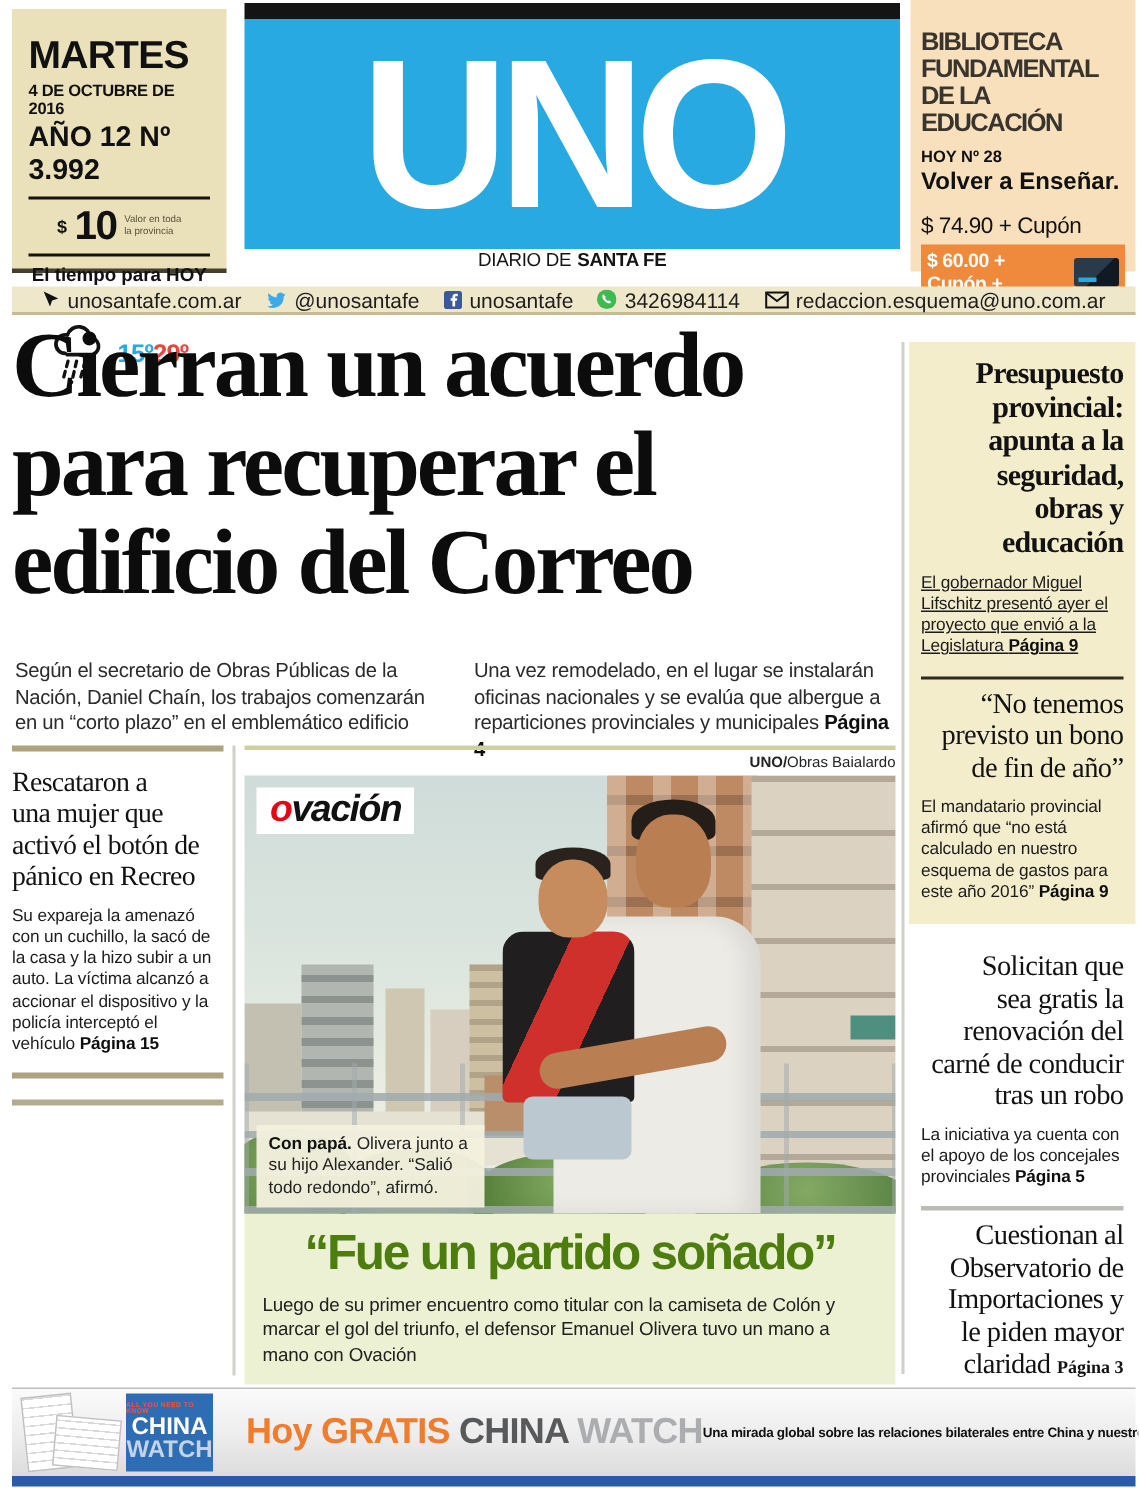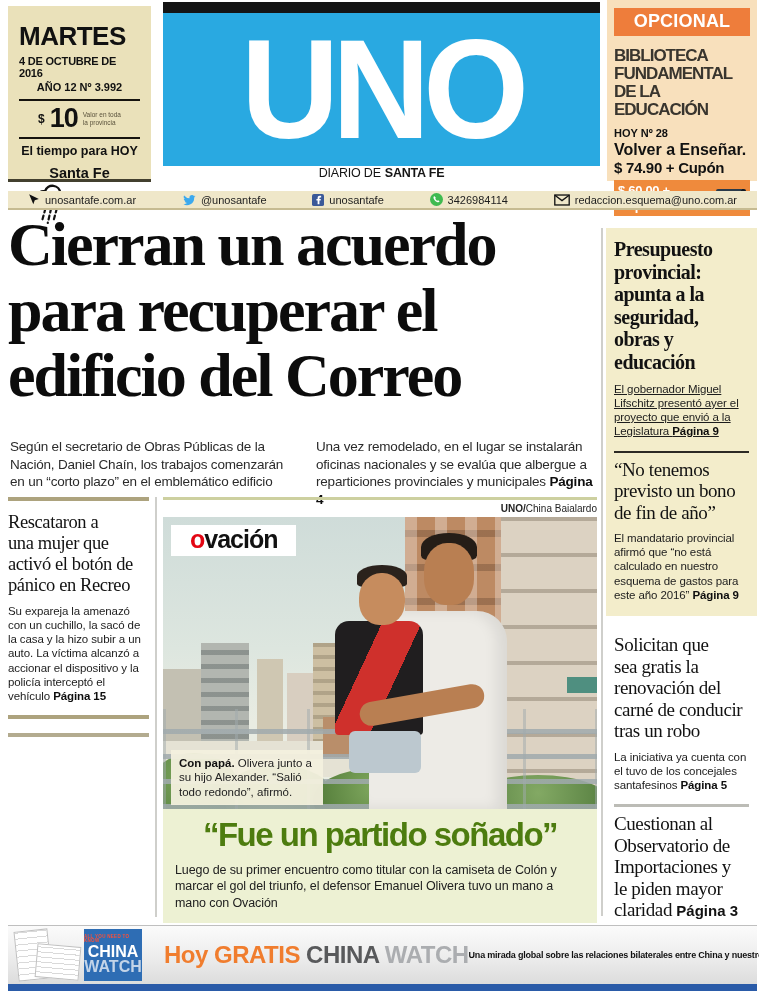--- a/index.html
+++ b/index.html
@@ -4,21 +4,21 @@
 <style>
   html,body{margin:0;padding:0;background:#ffffff;}
   .page{position:relative;width:759px;height:992px;background:#fff;overflow:hidden;
         font-family:"Liberation Sans",sans-serif;color:#111;}
 
   
   .info-box{position:absolute;left:8px;top:6px;width:143px;height:176px;background:#EAE1BA;
             border-bottom:3px solid #43402f;box-sizing:border-box;padding:0 11px;}
   .info-day{font-size:26px;font-weight:bold;letter-spacing:-0.5px;margin-top:15px;}
   .info-date{font-size:11px;font-weight:bold;margin-top:3px;letter-spacing:-0.2px;}
-  .info-issue{font-size:11px;font-weight:bold;margin-top:2px;text-align:center;}
+  .info-issue{font-size:19px;font-weight:bold;margin-top:2px;}
   .info-rule{height:2px;background:#15130e;margin-top:6px;}
   .price-row{display:flex;align-items:center;justify-content:center;gap:5px;padding:2px 0 3px;}
   .price-cur{font-size:12px;font-weight:bold;align-self:center;}
   .price-val{font-size:27px;font-weight:bold;letter-spacing:-1px;}
   .price-note{font-size:6.5px;color:#5a523c;line-height:1.15;white-space:pre-line;}
   .info-rule2{height:2px;background:#15130e;}
   .weather-heading{font-size:12.5px;font-weight:bold;text-align:center;margin-top:5px;}
   .weather-city{font-size:14.5px;font-weight:bold;text-align:center;margin-top:7px;}
   .weather-row{display:flex;align-items:center;justify-content:center;gap:7px;margin-top:2px;}
   .temps{font-weight:bold;font-size:17px;letter-spacing:-0.5px;}
@@ -39,32 +39,32 @@
 
   
   .promo{position:absolute;left:607px;top:0;width:150px;height:181px;background:#F8E0BC;
          box-sizing:border-box;padding:8px 7px 6px;}
   .promo-tag{background:#EE7D3B;color:#fff;font-weight:bold;font-size:18px;text-align:center;
              padding:3px 0 4px;letter-spacing:0.2px;}
   .promo-title{font-size:17px;font-weight:bold;color:#39352e;line-height:1.05;margin-top:11px;
                letter-spacing:-1px;white-space:pre-line;}
   .promo-issue{font-size:11px;font-weight:bold;margin-top:9px;}
   .promo-volume{font-size:16px;font-weight:bold;margin-top:2px;}
-  .promo-price1{font-size:15px;font-weight:bold;letter-spacing:-0.3px;}
+  .promo-price1{font-size:15px;font-weight:normal;margin-top:11px;letter-spacing:-0.3px;}
   .promo-price2{background:#EF8A3C;color:#fff;font-weight:bold;font-size:13px;display:flex;
                 align-items:center;gap:4px;padding:3px 4px;margin-top:4px;letter-spacing:-0.3px;}
   .promo-card{width:30px;height:19px;border-radius:2px;flex:0 0 auto;
               background:linear-gradient(135deg,#2a3a49 0 55%,#101a24 55%);position:relative;}
   .promo-card::after{content:"";position:absolute;left:3px;bottom:3px;width:12px;height:3px;background:#29A9E1;}
 
   
   .contact-bar{position:absolute;left:8px;top:191px;width:749px;height:19px;background:#EFE7C9;
                border-bottom:2px solid #c6bb92;display:flex;align-items:center;
                justify-content:space-between;padding:0 20px;box-sizing:border-box;}
-  .contact-item{display:flex;align-items:center;gap:5px;font-size:11px;color:#1d1d1d;}
+  .contact-item{display:flex;align-items:center;gap:5px;font-size:14px;color:#1d1d1d;}
   .cicon{display:inline-flex;align-items:center;}
 
   
   .headline{position:absolute;left:8px;top:212px;width:594px;font-family:"Liberation Serif",serif;
             font-weight:bold;font-size:62px;line-height:1.06;letter-spacing:-2px;color:#0c0c0c;
             white-space:pre-line;}
   .deck{position:absolute;left:10px;top:438px;width:588px;display:flex;gap:24px;}
   .deck-col{flex:1;font-size:13.5px;line-height:1.3;color:#2b2b2b;white-space:pre-line;letter-spacing:-0.2px;}
   .page-ref{font-weight:bold;color:#0e0e0e;}
 
@@ -80,26 +80,26 @@
   .col-left{position:absolute;left:8px;top:497px;width:141px;}
   .story-title{font-family:"Liberation Serif",serif;font-weight:normal;font-size:18.5px;
                line-height:1.13;letter-spacing:-0.4px;color:#121212;margin:11px 0 8px;white-space:pre-line;}
   .story-body{font-size:11.5px;line-height:1.24;color:#1c1c1c;letter-spacing:-0.1px;}
   .col-left .rule-tan.mid{margin-top:12px;}
   .col-left .rule-tan.end{margin-top:14px;background:#b3ab8f;}
 
   
   .col-right{position:absolute;left:606px;top:228px;width:151px;box-sizing:border-box;}
   .panel{background:#F3EDCB;padding:8px 8px 14px;box-sizing:border-box;}
-  .col-right .story-title{margin:6px 0 8px;font-size:19px;}
+  .col-right .story-title{margin:6px 0 8px;font-size:19px;text-align:right;}
   .col-right .story-title.bold{font-weight:bold;font-size:20px;letter-spacing:-0.5px;}
   .col-right .plain{padding:10px 8px 0;}
   .col-right .rule-dark{margin:12px 0 4px;}
   .col-right .rule-grey{margin:12px 0 2px;}
-  .inline-page{font-family:Liberation Sans, sans-serif;font-size:15px;font-weight:bold;letter-spacing:0;}
+  .inline-page{font-family:Liberation Serif, serif;font-size:12px;font-weight:bold;letter-spacing:0;}
 
   
   .col-center{position:absolute;left:163px;top:497px;width:434px;}
   .center-rule-top{height:3px;background:#CDD0A0;}
   .photo-credit{text-align:right;font-size:10px;color:#232323;margin:3px 0 3px;}
   .photo{position:relative;width:434px;height:292px;overflow:hidden;
          background:linear-gradient(180deg,#cfdcd9 0%,#dde6df 45%,#e9ece2 70%);}
   .bld{position:absolute;}
   .railing{position:absolute;left:0;top:192px;width:434px;height:100px;
     background-image:
@@ -115,22 +115,22 @@
            border-radius:12px;transform:rotate(-10deg);}
   .boy-head{position:absolute;left:196px;top:56px;width:46px;height:52px;background:#c68c5e;
             border-radius:48% 48% 44% 44%;}
   .boy-hair{position:absolute;left:194px;top:48px;width:50px;height:22px;background:#2a221c;
             border-radius:50% 50% 15% 15%;}
   .boy-jersey{position:absolute;left:172px;top:104px;width:88px;height:114px;background:#201e1f;
               border-radius:14px 14px 4px 4px;
               background-image:linear-gradient(115deg,rgba(0,0,0,0) 0 34%,#cf302c 34% 62%,rgba(0,0,0,0) 62%);}
   .boy-shorts{position:absolute;left:186px;top:214px;width:72px;height:42px;background:#bcc8cf;border-radius:6px;}
   .tree{position:absolute;border-radius:50%;}
-  .section-flag{position:absolute;left:8px;top:8px;background:#fff;padding:2px 19px 4px;
-                font-size:25px;font-weight:bold;letter-spacing:-1px;line-height:1;}
+  .section-flag{position:absolute;left:8px;top:8px;background:#fff;padding:2px 9px 4px;
+                font-size:25px;font-weight:bold;letter-spacing:-1px;line-height:1;font-style:italic;}
   .section-flag .o-red{color:#E30613;}
   .photo-caption{position:absolute;left:8px;bottom:4px;width:152px;background:rgba(243,240,222,0.95);
                  padding:6px 8px;font-size:11.5px;line-height:1.25;color:#222;box-sizing:border-box;}
   .photo-caption b{color:#111;}
   .quote-box{background:#EDF1D3;padding:9px 12px 12px;margin-top:0;}
   .quote-headline{font-size:33px;font-weight:bold;letter-spacing:-1.5px;text-align:center;color:#4d7c0f;line-height:1.05;}
   .quote-deck{font-size:12.5px;line-height:1.32;color:#202020;margin-top:9px;letter-spacing:-0.1px;}
   .center-rule-bottom{height:4px;background:#c7c7c3;margin-top:10px;}
 
   
@@ -196,21 +196,20 @@
       <div class="bar"></div>
       <div class="masthead-tag">
         <span>DIARIO DE</span>
         <b>SANTA FE</b>
       </div>
       <div class="bar"></div>
     </div>
   </div>
 
   <div class="promo">
-    <div class="promo-tag">OPCIONAL</div>
     <div class="promo-title">BIBLIOTECA
 FUNDAMENTAL
 DE LA EDUCACIÓN</div>
     <div class="promo-issue">HOY Nº 28</div>
     <div class="promo-volume">Volver a Enseñar.</div>
     <div class="promo-price1">$ 74.90 + Cupón</div>
     <div class="promo-price2">
       <span>$ 60.00 + Cupón +</span>
       <span class="promo-card"></span>
     </div>
@@ -306,36 +305,36 @@
 de fin de año”</h2>
         <p class="story-body" style="margin:0;"><span>El mandatario provincial afirmó que “no está calculado en nuestro esquema de gastos para este año 2016” </span><span class="page-ref">Página 9</span></p>
       </div>
     </div>
     <div class="plain">
       <h2 class="story-title" style="margin-top:8px;">Solicitan que
 sea gratis la
 renovación del
 carné de conducir
 tras un robo</h2>
-      <p class="story-body" style="margin:0;"><span>La iniciativa ya cuenta con el tuvo de los concejales santafesinos </span><span class="page-ref">Página 5</span></p>
+      <p class="story-body" style="margin:0;"><span>La iniciativa ya cuenta con el apoyo de los concejales provinciales </span><span class="page-ref">Página 5</span></p>
       <div class="rule-grey"></div>
       <div>
         <h2 class="story-title" style="margin-bottom:4px;"><span>Cuestionan al
 Observatorio de
 Importaciones y
 le piden mayor
 claridad </span><span class="inline-page">Página 3</span></h2>
       </div>
       <div class="rule-grey" style="margin-top:16px;"></div>
     </div>
   </div>
 
   <div class="col-center">
     <div class="center-rule-top"></div>
-    <div class="photo-credit"><b>UNO/</b><span>China Baialardo</span></div>
+    <div class="photo-credit"><b>UNO/</b><span>Obras Baialardo</span></div>
 
     <div class="photo">
 
       <div class="bld" style="left:0;top:152px;width:38px;height:100px;background:#c3c0b2;"></div>
       <div class="bld" style="left:38px;top:126px;width:48px;height:124px;background:#b2b6b0;background-image:repeating-linear-gradient(0deg,rgba(70,80,80,0.35) 0 5px,rgba(0,0,0,0) 5px 14px);"></div>
       <div class="bld" style="left:94px;top:142px;width:26px;height:96px;background:#cfc7b2;"></div>
       <div class="bld" style="left:124px;top:156px;width:40px;height:82px;background:#d8cec0;"></div>
       <div class="bld" style="left:150px;top:126px;width:56px;height:112px;background:#cdbfa2;background-image:repeating-linear-gradient(0deg,rgba(90,80,60,0.25) 0 4px,rgba(0,0,0,0) 4px 12px);"></div>
       <div class="bld" style="left:0;top:224px;width:236px;height:36px;background:#e5e2d4;"></div>
       <div class="bld" style="left:160px;top:200px;width:46px;height:40px;background:#b98e6a;"></div>

